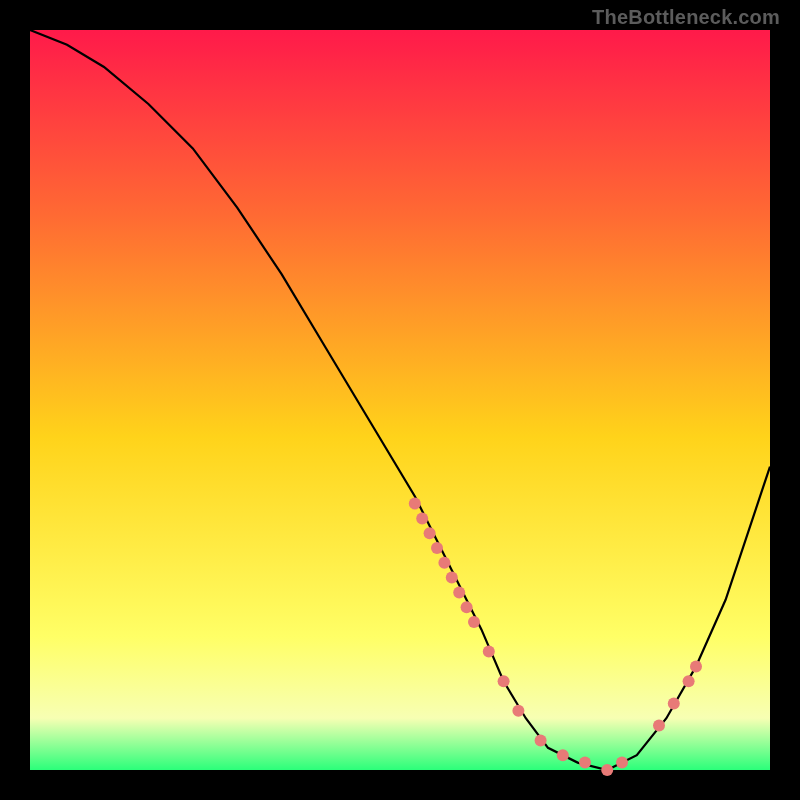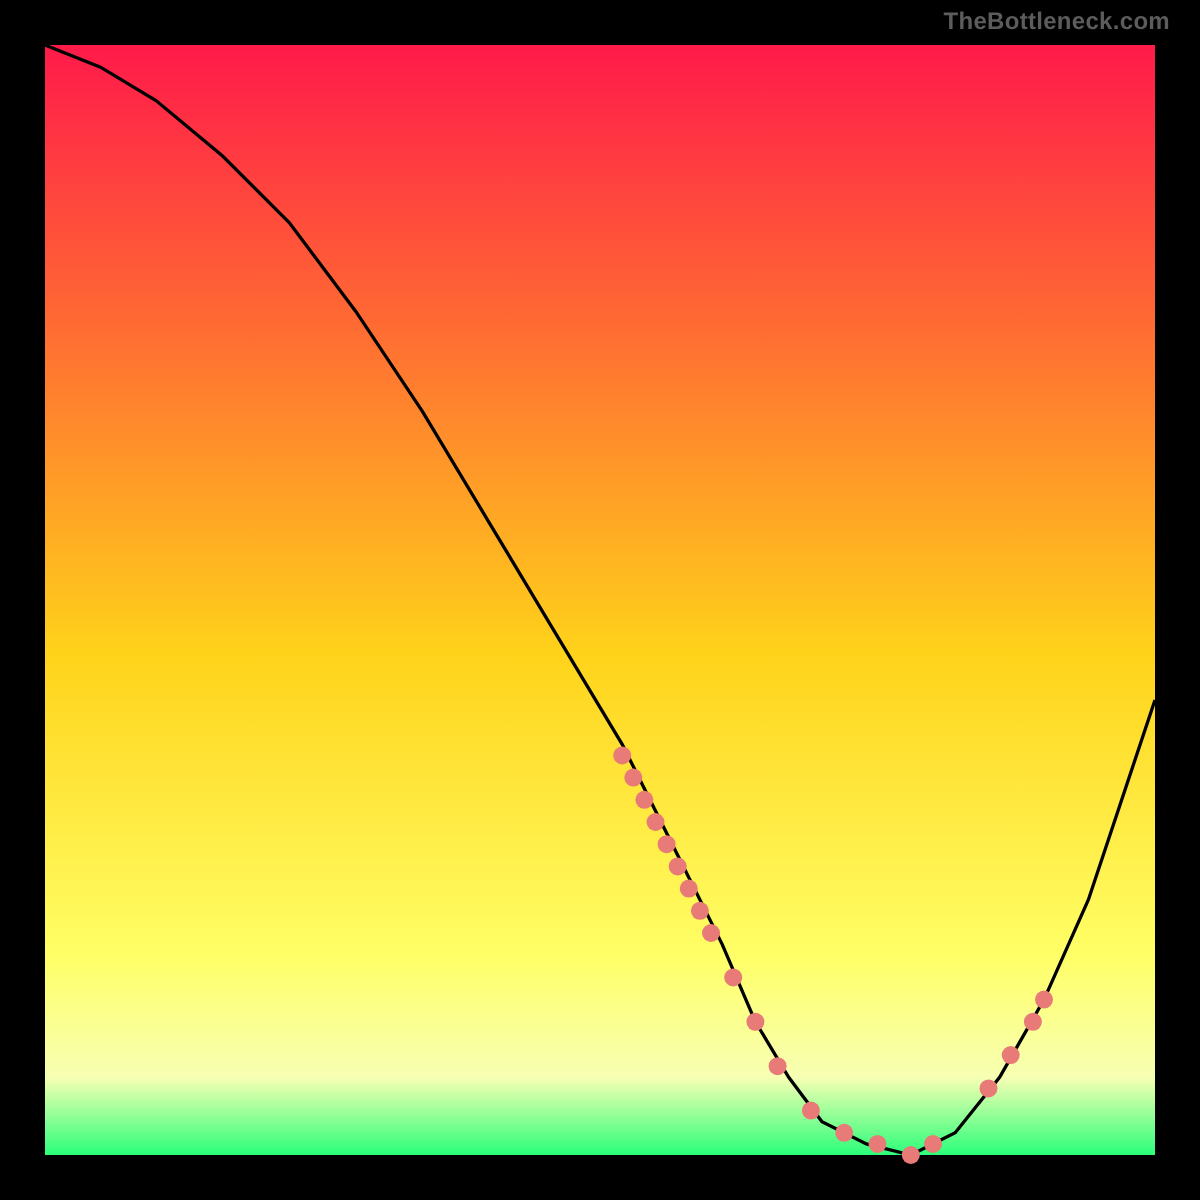--- a/index.html
+++ b/index.html
@@ -16,21 +16,21 @@
     height: 800px;
   }
   svg {
     display: block;
   }
   .watermark {
     position: absolute;
     top: 6px;
     right: 20px;
     font-family: Arial, Helvetica, sans-serif;
-    font-size: 16px;
+    font-size: 20px;
     font-weight: 600;
     color: #5c5c5c;
     letter-spacing: 0.2px;
     user-select: none;
   }
 </style>
 </head>
 <body>
 
 <div class="stage">

